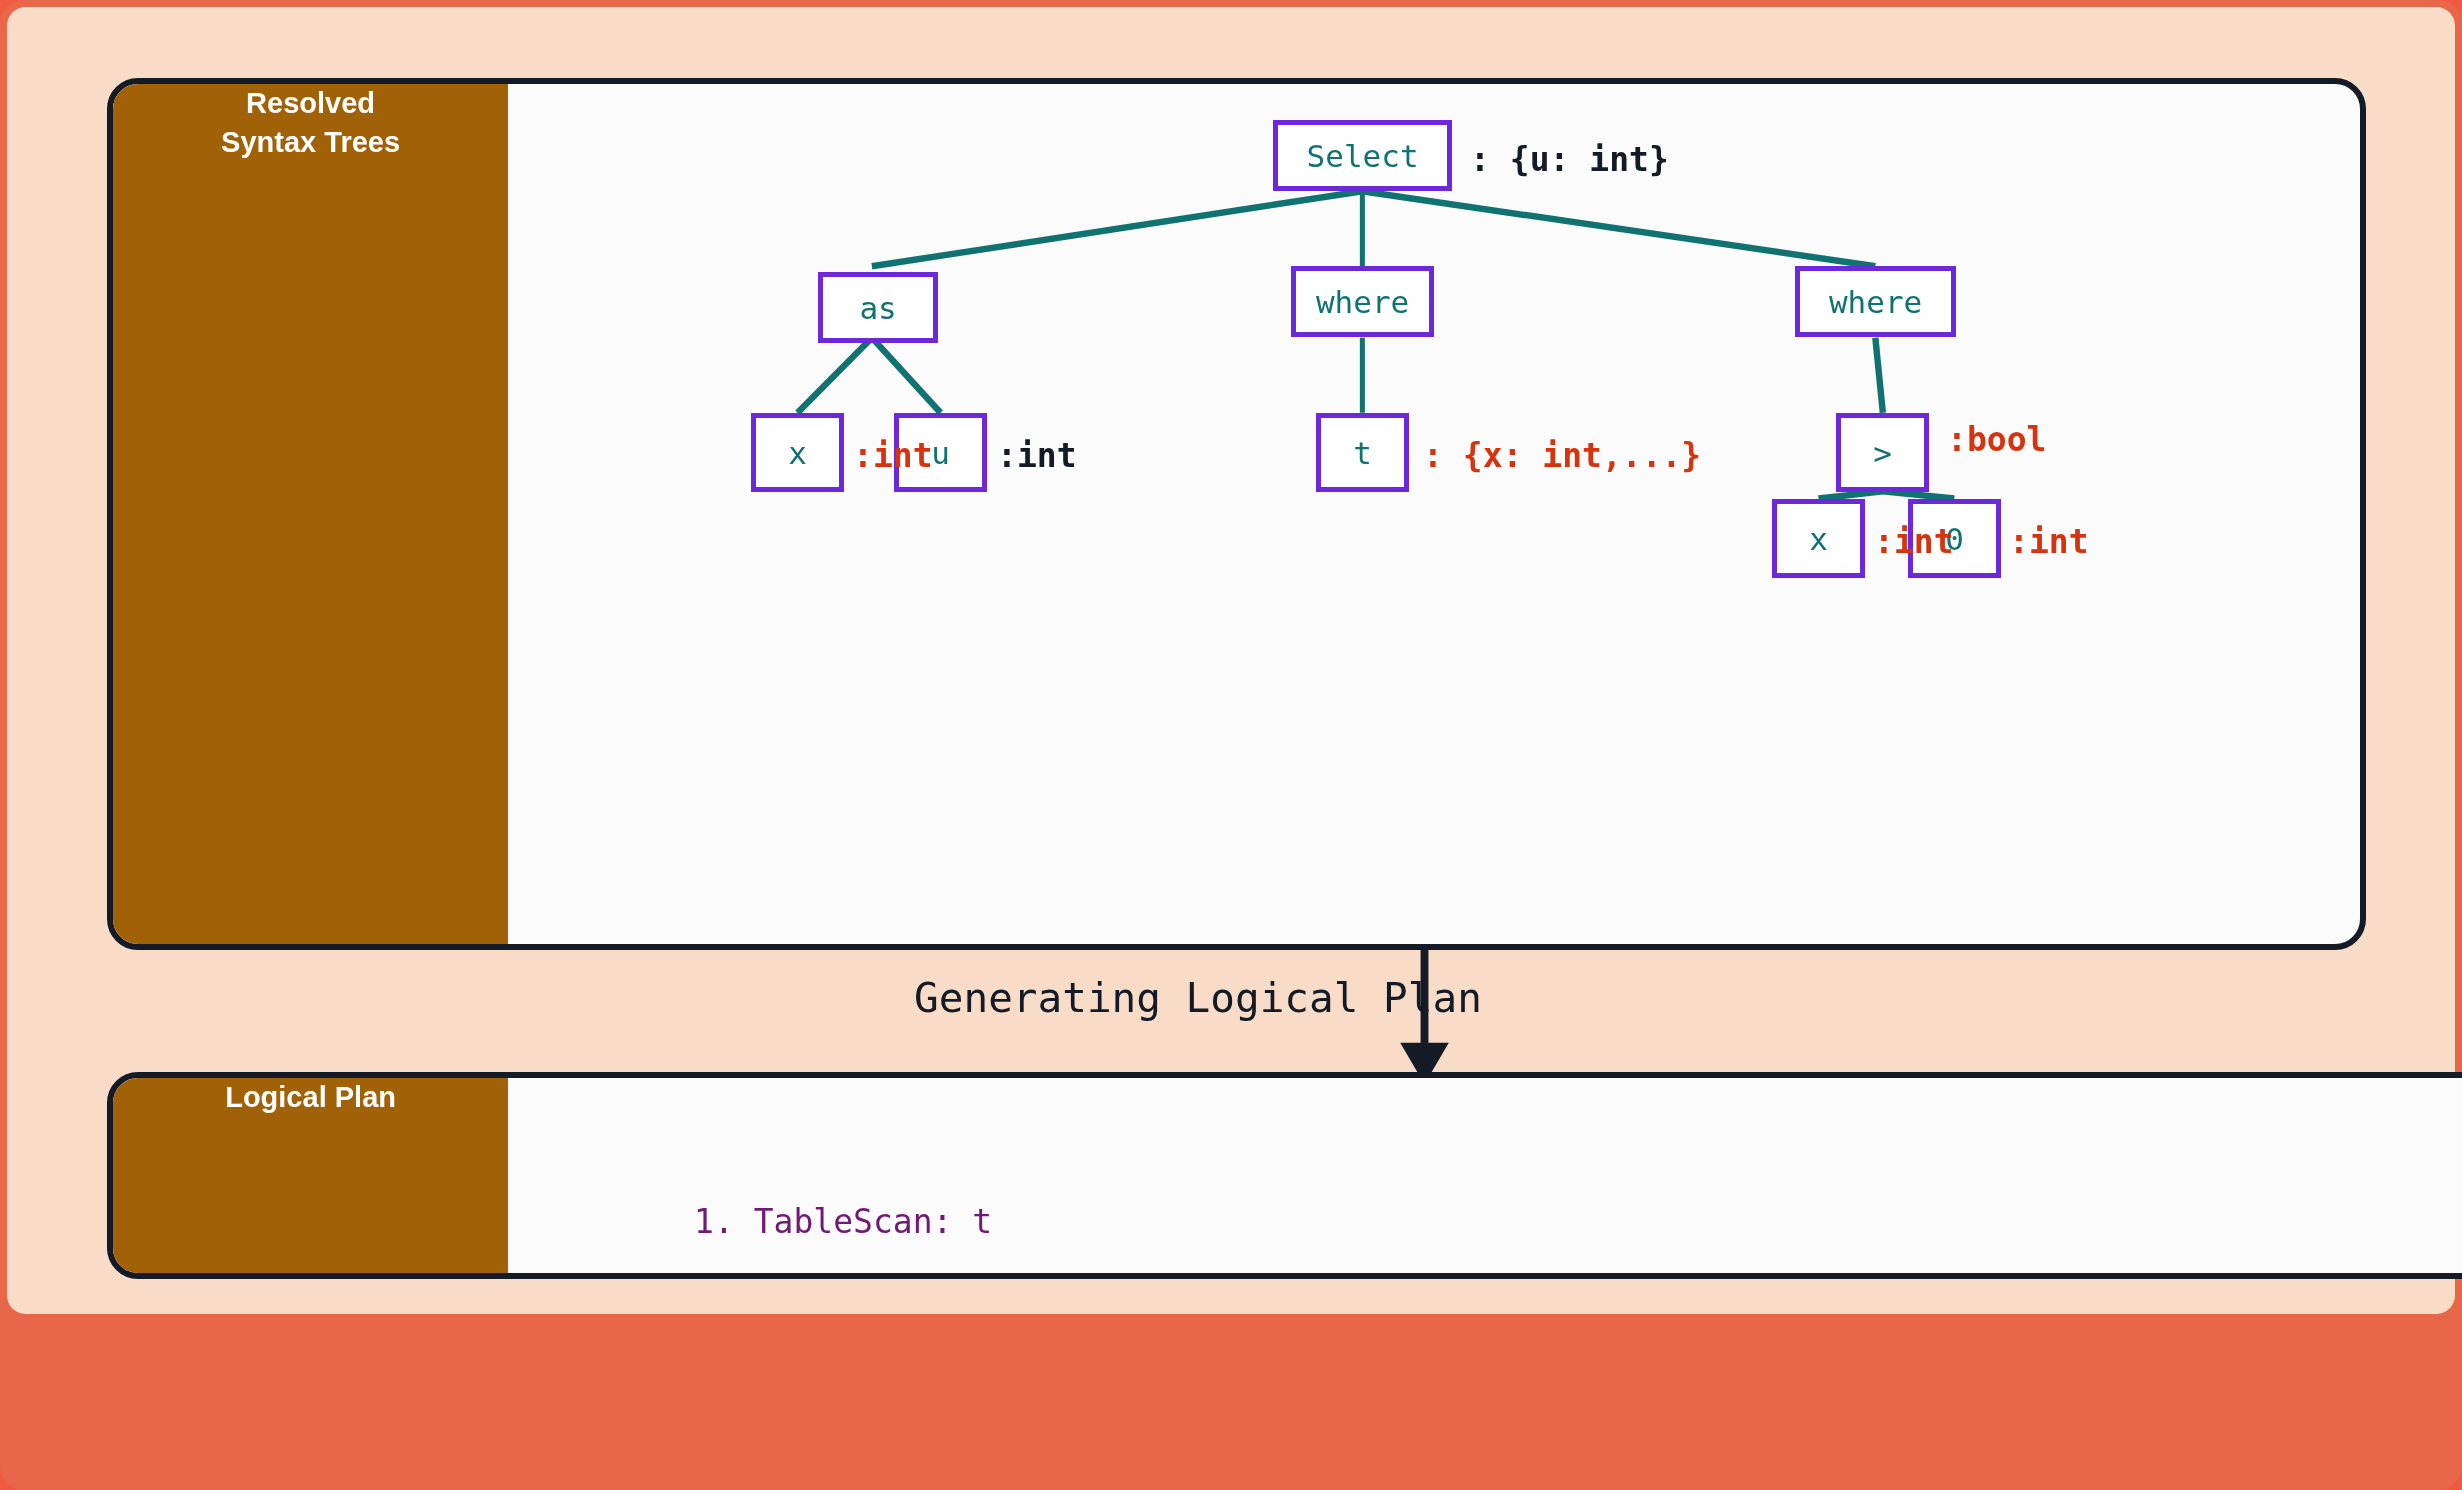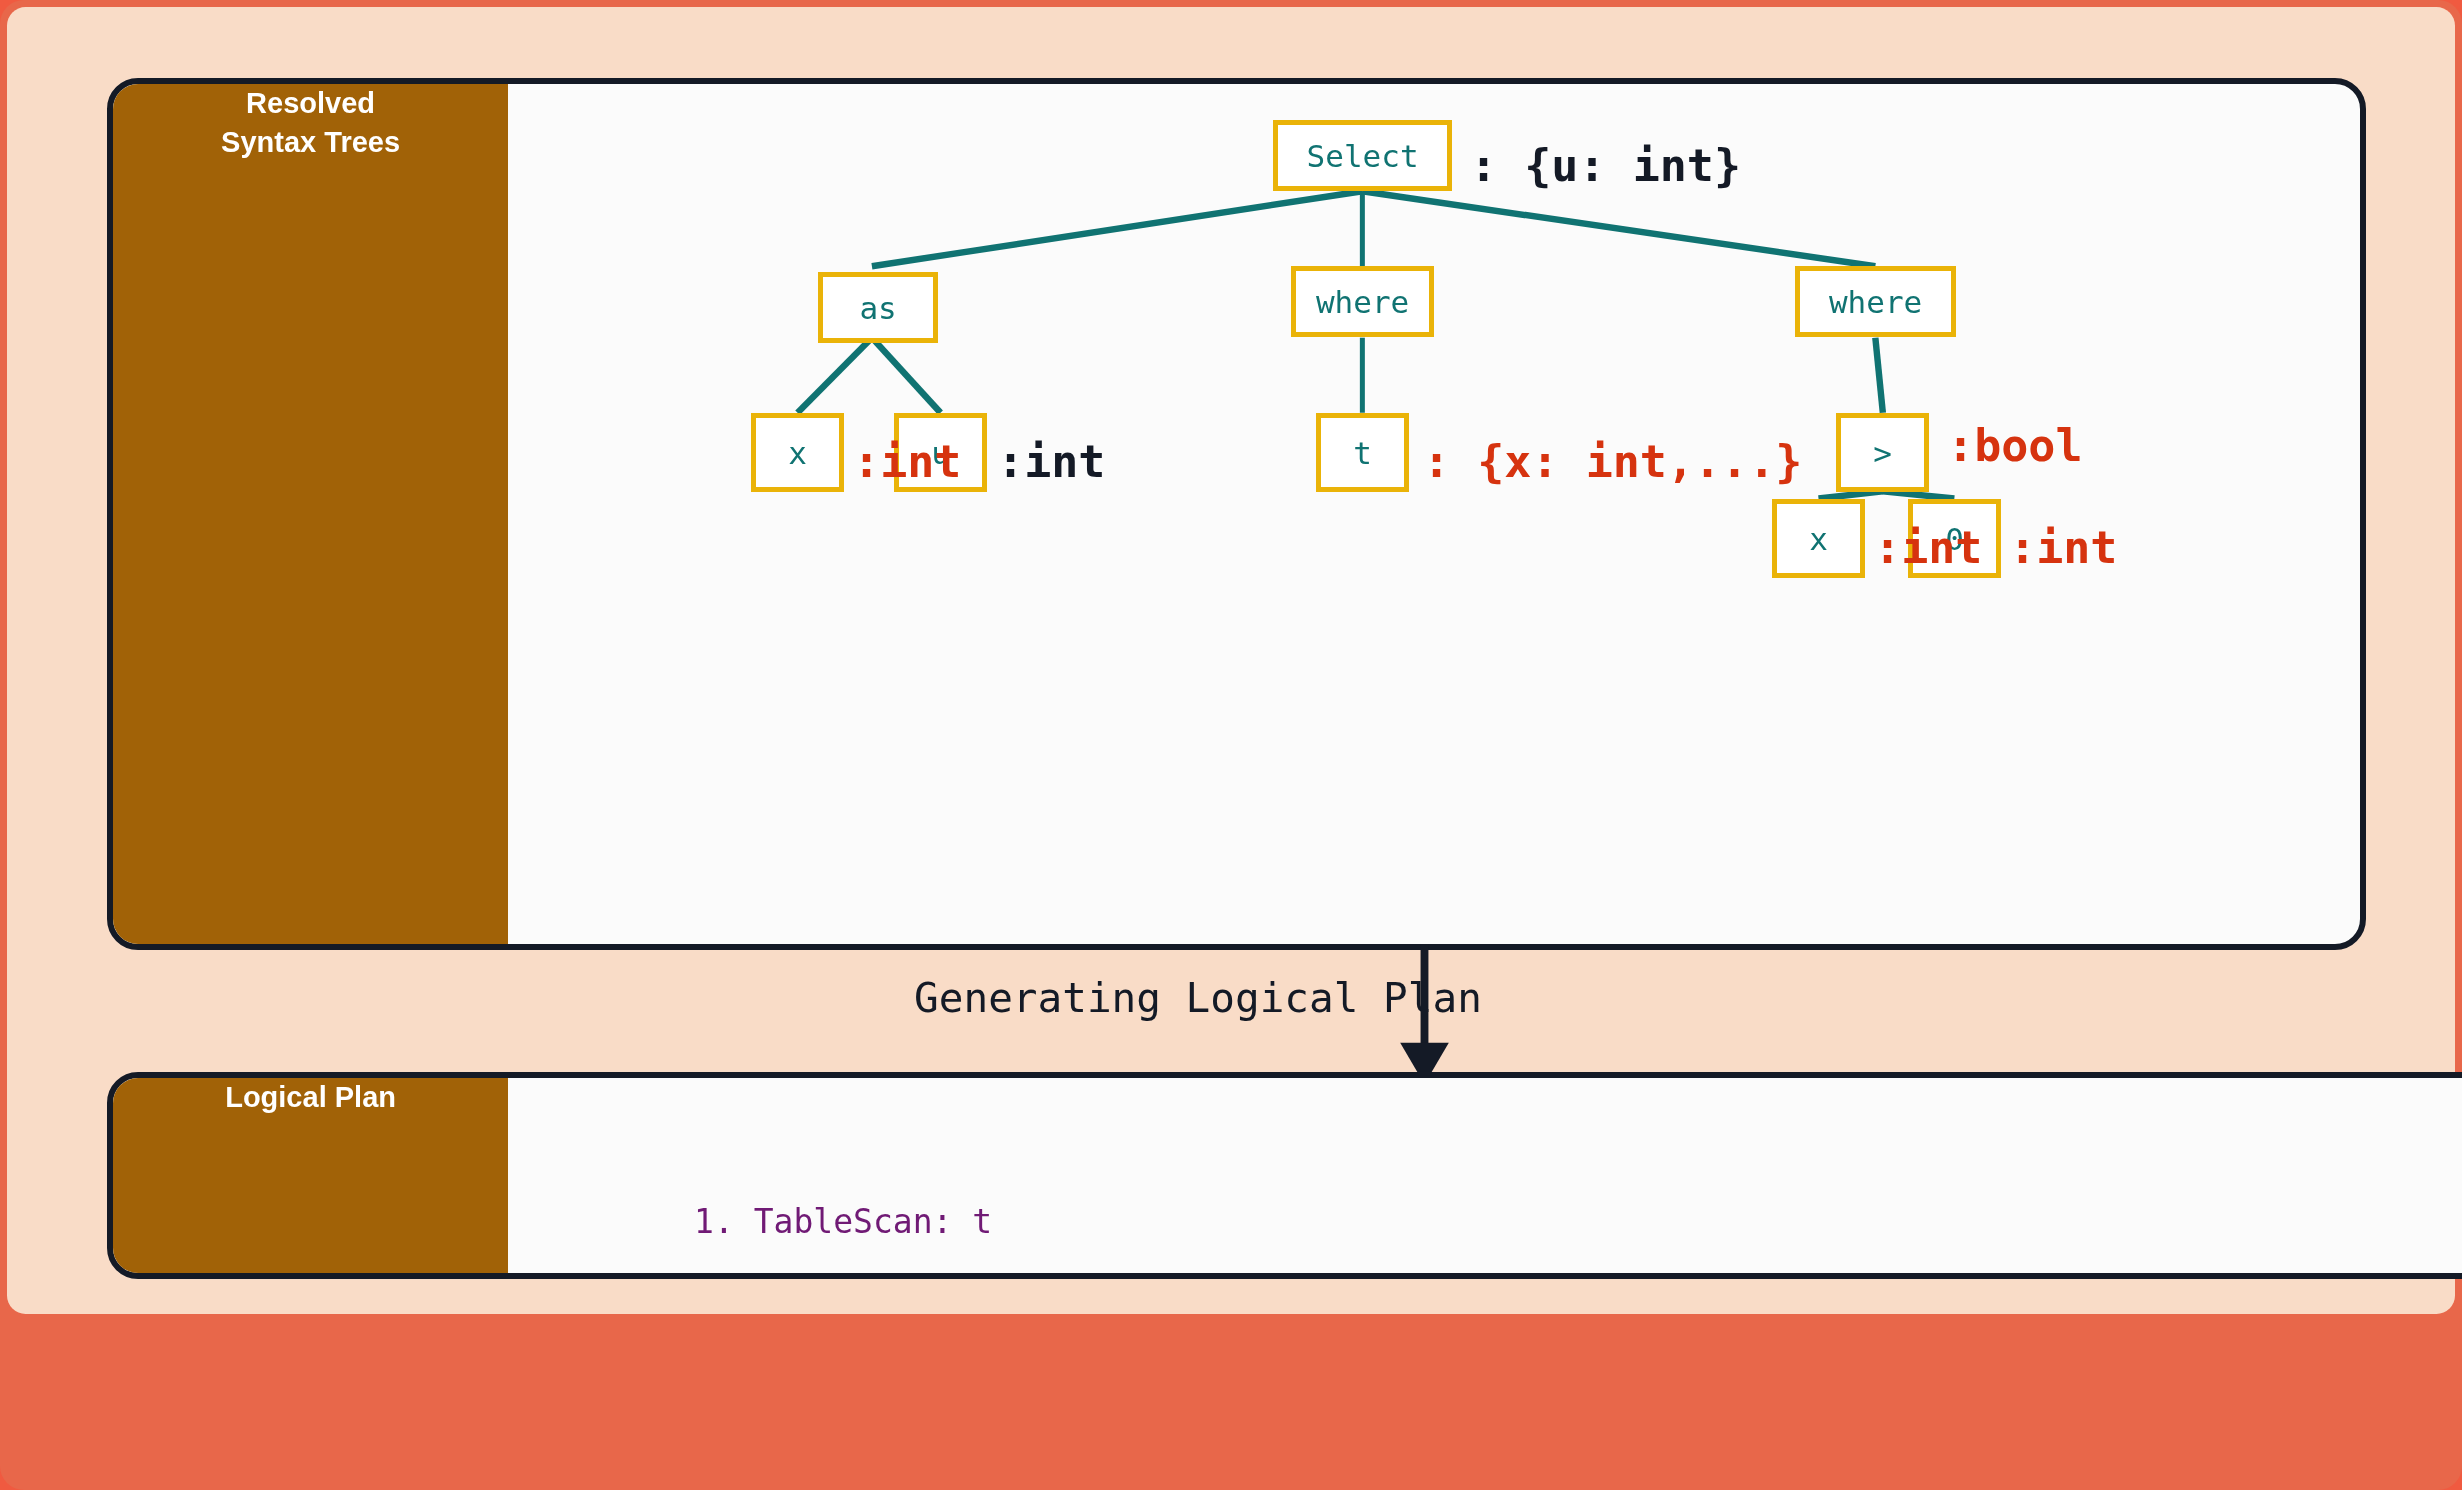--- a/index.html
+++ b/index.html
@@ -56,35 +56,35 @@
   #panel-rst  .panel-side { width: 395px; font-size: 29px; }
   #panel-plan .panel-side { width: 395px; font-size: 29px; }
 
   .panel-body { position: absolute; left: 395px; top: 0; right: 0; bottom: 0; }
 
   
   #tree { position: absolute; left: 0; top: 0; width: 1851px; height: 859px; }
 
   .node {
     position: absolute;
-    border: 5px solid #eab308;
+    border: 5px solid #6d28d9;
     background: #FFFFFF;
     color: #107372;
     font-family: "DejaVu Sans Mono", monospace;
     font-size: 31px;
     display: flex;
     align-items: center;
     justify-content: center;
     z-index: 3;
   }
 
   .tp {
     position: absolute;
     font-family: "DejaVu Sans Mono", monospace;
-    font-size: 45px;
+    font-size: 33px;
     font-weight: 700;
     white-space: pre;
     z-index: 3;
     line-height: 1;
   }
   .tp-red  { color: #D6330F; }
   .tp-dark { color: #141A26; }
 
   #edges { position: absolute; left: 0; top: 0; width: 1851px; height: 859px; z-index: 1; }
 

